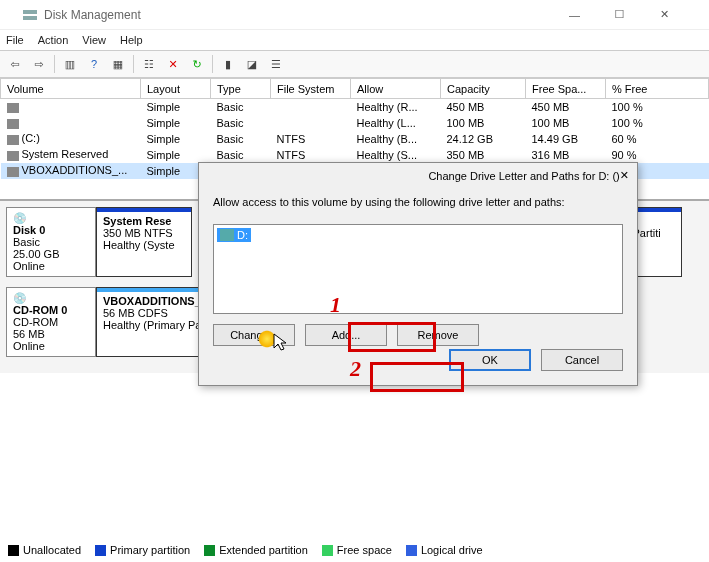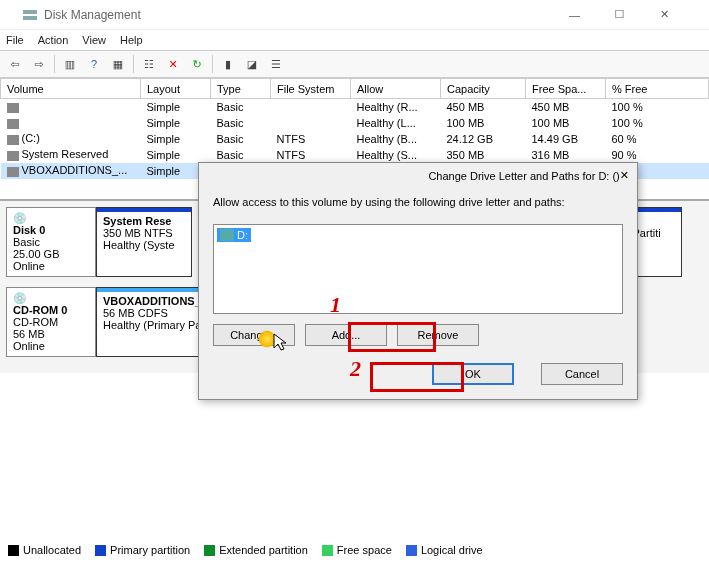--- a/index.html
+++ b/index.html
@@ -40,21 +40,21 @@
 .dialog { position: absolute; left: 198px; top: 162px; width: 440px; background: #f0f0f0; border: 1px solid #888; box-shadow: 2px 2px 8px rgba(0,0,0,0.3); }
 .dlg-title { display: flex; align-items: center; padding: 6px 8px; font-size: 12px; text-align: right; }
 .dlg-title .t { flex: 1; }
 .dlg-body { padding: 8px 14px 14px; }
 .dlg-msg { font-size: 11px; margin-bottom: 16px; }
 .dlg-list { background: #fff; border: 1px solid #888; height: 90px; padding: 3px; }
 .dlg-list .sel { background: #3399ff; color: #fff; padding: 1px 3px; display: inline-flex; align-items: center; gap: 3px; }
 .dlg-list .dicon { width: 14px; height: 12px; background: #5aa; display: inline-block; }
 .dlg-btns { display: flex; gap: 10px; margin-top: 10px; }
 .dbtn { width: 82px; height: 22px; border: 1px solid #888; background: #e8e8e8; display: flex; align-items: center; justify-content: center; font-size: 11px; }
-.dlg-foot { display: flex; justify-content: flex-end; gap: 27px; margin-top: 17px; }
+.dlg-foot { display: flex; justify-content: flex-end; gap: 10px; margin-top: 3px; }
 .dbtn.primary { border: 2px solid #2878d8; }
 
 .cursor { position: absolute; left: 272px; top: 332px; width: 20px; height: 20px; pointer-events: none; }
 .cursor svg { width: 20px; height: 20px; }
 .spot { position: absolute; left: 258px; top: 330px; width: 18px; height: 18px; border-radius: 50%; background: radial-gradient(#ffe54a, #f7b500 60%, transparent 70%); pointer-events: none; }
 
 .annot { position: absolute; color: #d40000; font-style: italic; font-weight: bold; font-size: 22px; font-family: "Times New Roman", serif; pointer-events: none; }
 .redbox { position: absolute; border: 3px solid #d40000; pointer-events: none; }
 </style>
 </head>

